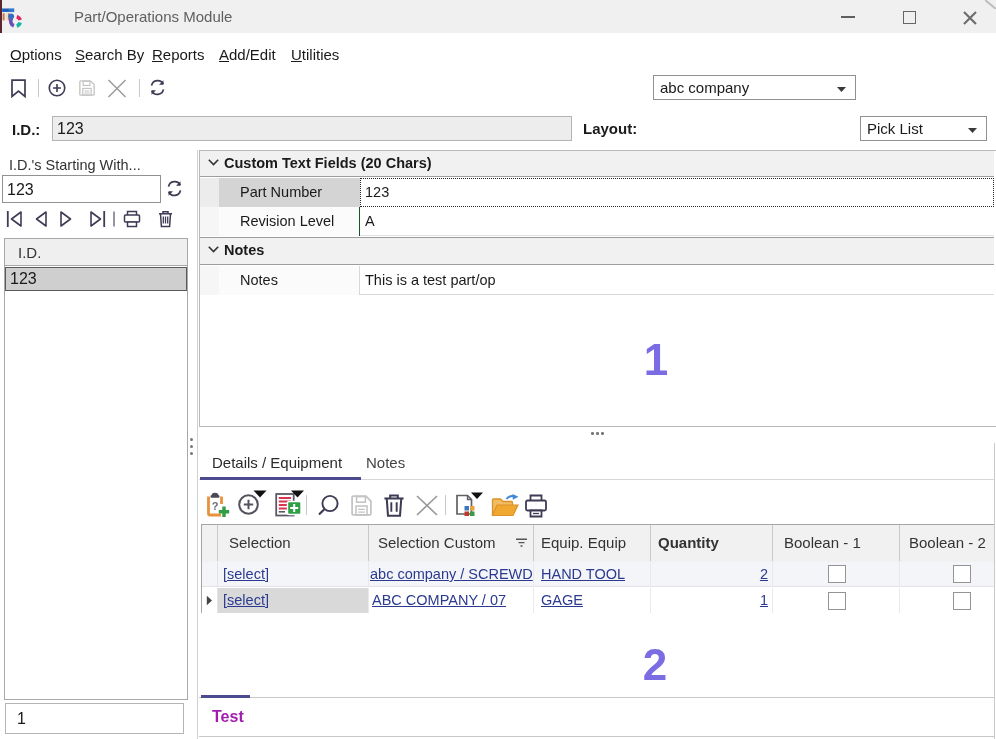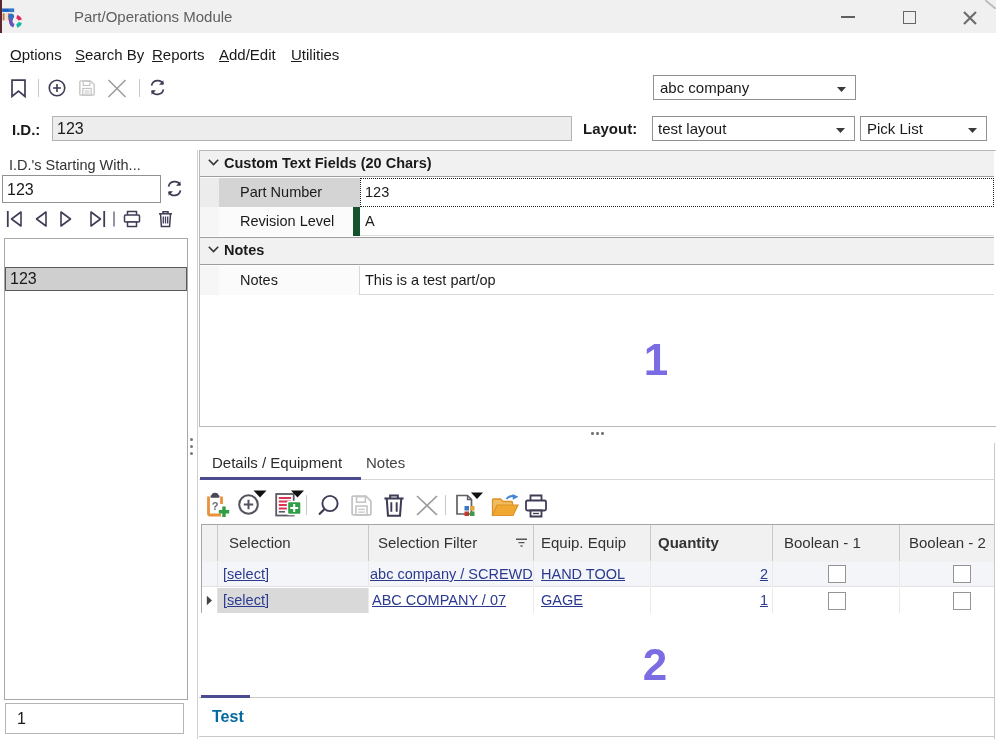--- a/index.html
+++ b/index.html
@@ -99,26 +99,20 @@
   <svg class="abs" style="right:9px;top:11px;" width="9" height="5" viewBox="0 0 9 5">
         <path d="M0 0 H9 L4.5 5 Z" fill="#3a3a3a"></path>
       </svg>
 </div>
 
 <div class="abs" style="left:12px;top:121px;font-size:15px;font-weight:bold;color:#1a1a1a;">I.D.:</div>
 <div class="abs" style="left:52px;top:116px;width:520px;height:25px;border:1px solid #b3b3b3;background:#ededed;">
   <div class="abs" style="left:4px;top:3px;font-size:16px;color:#1a1a1a;">123</div>
 </div>
 <div class="abs" style="left:583px;top:120px;font-size:15px;font-weight:bold;color:#1a1a1a;">Layout:</div>
-<div class="abs" style="left:652px;top:116px;width:203px;height:25px;border:1px solid #919191;background:#fff;">
-  <div class="abs" style="left:5px;top:3px;font-size:15px;color:#1a1a1a;">test layout</div>
-  <svg class="abs" style="right:9px;top:11px;" width="9" height="5" viewBox="0 0 9 5">
-        <path d="M0 0 H9 L4.5 5 Z" fill="#3a3a3a"></path>
-      </svg>
-</div>
 <div class="abs" style="left:860px;top:116px;width:127px;height:25px;border:1px solid #919191;background:#fff;">
   <div class="abs" style="left:6px;top:3px;font-size:15px;color:#1a1a1a;">Pick List</div>
   <svg class="abs" style="right:9px;top:11px;" width="9" height="5" viewBox="0 0 9 5">
         <path d="M0 0 H9 L4.5 5 Z" fill="#3a3a3a"></path>
       </svg>
 </div>
 
 <div class="abs" style="left:9px;top:157px;font-size:14.5px;color:#333;">I.D.'s Starting With...</div>
 <div class="abs" style="left:2px;top:175px;width:159px;height:28px;border:1px solid #919191;background:#fff;">
   <div class="abs" style="left:4px;top:5px;font-size:16px;color:#1a1a1a;">123</div>
@@ -149,20 +143,23 @@
   <g transform="translate(151,0)">
     <path d="M2 3.8 H15" stroke="#3e3c55" stroke-width="1.5"></path>
     <path d="M6 3.8 V1.8 H11 V3.8" fill="none" stroke="#3e3c55" stroke-width="1.5"></path>
     <path d="M3.5 3.8 L4.4 16.5 H12.6 L13.5 3.8" fill="none" stroke="#3e3c55" stroke-width="1.5"></path>
     <path d="M6.3 6.5 V13.5 M8.5 6.5 V13.5 M10.7 6.5 V13.5" stroke="#3e3c55" stroke-width="1.3"></path>
   </g>
 </svg>
 </div>
 
 <div class="abs" style="left:4px;top:238px;width:184px;height:462px;border:1px solid #a8a8a8;background:#fff;">
+  <div class="abs" style="left:0;top:0;width:182px;height:27px;background:#efefef;border-bottom:1px solid #a8a8a8;">
+    <div class="abs" style="left:13px;top:5px;font-size:15px;color:#333;">I.D.</div>
+  </div>
   <div class="abs" style="left:0;top:28px;width:182px;height:24px;background:#cfcfcf;border:1px solid #5a5a5a;">
     <div class="abs" style="left:4px;top:2px;font-size:16px;color:#1a1a1a;">123</div>
   </div>
 </div>
 
 <div class="abs" style="left:5px;top:703px;width:179px;height:31px;border:1px solid #b5b5b5;background:#fff;">
   <div class="abs" style="left:11px;top:6px;font-size:16px;color:#1a1a1a;">1</div>
 </div>
 
 <div class="abs" style="left:190px;top:438px;width:3px;height:19px;">
@@ -185,21 +182,21 @@
     <div class="abs" style="left:19px;top:0;width:141px;height:29px;background:#d4d4d4;">
       <div class="abs" style="left:21px;top:6px;font-size:14.5px;color:#1a1a1a;">Part Number</div>
     </div>
     <div class="abs" style="left:160px;top:0;width:634px;height:29px;border:1px dotted #222;">
       <div class="abs" style="left:4px;top:5px;font-size:14.5px;color:#1a1a1a;">123</div>
     </div>
   </div>
 
   <div class="abs" style="left:0;top:56px;width:794px;height:29px;border-bottom:1px solid #e0e0e0;">
     <div class="abs" style="left:0;top:0;width:19px;height:29px;background:#f6f6f6;"></div>
-    <div class="abs" style="left:19px;top:0;width:141px;height:29px;background:#fbfbfb;border-right:7px solid #14532d;">
+    <div class="abs" style="left:19px;top:0;width:141px;height:29px;background:#fbfbfb;border-right:1px solid #14532d;">
       <div class="abs" style="left:21px;top:6px;font-size:14.5px;color:#1a1a1a;">Revision Level</div>
     </div>
     <div class="abs" style="left:165px;top:6px;font-size:14.5px;color:#1a1a1a;">A</div>
   </div>
 
   <div class="abs" style="left:0;top:86px;width:794px;height:28px;background:#f1f1f1;border-top:1px solid #9d9d9d;border-bottom:1px solid #9d9d9d;">
     <svg class="abs" style="left:8px;top:8px;" width="11" height="7" viewBox="0 0 11 7">
           <path d="M0.8 0.8 L5.5 5.6 L10.2 0.8" fill="none" stroke="#333" stroke-width="1.6"></path>
         </svg>
     <div class="abs" style="left:24px;top:4px;font-size:14.5px;font-weight:bold;color:#1a1a1a;">Notes</div>
@@ -314,21 +311,21 @@
 <div class="abs" id="table" style="left:201px;top:524px;width:793px;height:89px;border-top:1px solid #a5a5a5;border-left:1px solid #a5a5a5;border-bottom:1px solid #c9c9c9;">
 
   <div class="abs" style="left:0;top:0;width:793px;height:40px;background:#f1f1f1;border-bottom:1px solid #a5a5a5;text-align:right;">
     <div class="abs hsep" style="left:15px;"></div>
     <div class="abs hsep" style="left:166px;"></div>
     <div class="abs hsep" style="left:331px;"></div>
     <div class="abs hsep" style="left:448px;"></div>
     <div class="abs hsep" style="left:570px;"></div>
     <div class="abs hsep" style="left:697px;"></div>
     <div class="abs htxt" style="left:27px;">Selection</div>
-    <div class="abs htxt" style="left:176px;">Selection Filter</div>
+    <div class="abs htxt" style="left:176px;">Selection Custom</div>
     <div class="abs htxt" style="left:339px;">Equip. Equip</div>
     <div class="abs htxt" style="left:456px;font-weight:bold;">Quantity</div>
     <div class="abs htxt" style="left:582px;">Boolean - 1</div>
     <div class="abs htxt" style="left:707px;">Boolean - 2</div>
     <svg class="abs" style="left:313px;top:13px;" width="13" height="11" viewBox="0 0 13 11">
           <path d="M1 1.2 H12 M3.5 4.6 H9.5 M5.5 8 H7.5" stroke="#555" stroke-width="1.4"></path>
         </svg>
   </div>
 
   <div class="abs" style="left:0;top:37px;width:793px;height:25px;background:#f4f5f9;border-bottom:1px solid #e3e3e3;">
@@ -363,20 +360,20 @@
     <div class="abs lnk" style="left:430px;width:136px;text-align:right;">1</div>
     <div class="abs cb" style="left:626px;top:4px;"></div>
     <div class="abs cb" style="left:751px;top:4px;"></div>
   </div>
 </div>
 
 <div class="abs" style="left:635px;top:640px;width:40px;text-align:center;font-size:44px;font-weight:600;color:#7b6ce4;text-shadow:0 0 4px #fff, 0 0 6px #fff;">2</div>
 
 <div class="abs" style="left:199px;top:697px;width:796px;height:1px;background:#c9c9c9;"></div>
 <div class="abs" style="left:201px;top:695px;width:49px;height:3px;background:#4d4b8f;"></div>
-<div class="abs" style="left:212px;top:708px;font-size:16px;font-weight:bold;color:#0369a1;">Test</div>
+<div class="abs" style="left:212px;top:708px;font-size:16px;font-weight:bold;color:#a21caf;">Test</div>
 
 <div class="abs" style="left:199px;top:736px;width:796px;height:1px;background:#c9c9c9;"></div>
 
 <div class="abs" style="left:197px;top:150px;width:1px;height:589px;background:#d0d0d0;"></div>
 <div class="abs" style="left:994px;top:443px;width:1px;height:296px;background:#c9c9c9;"></div>
 
 </div>
 
 </body></html>

